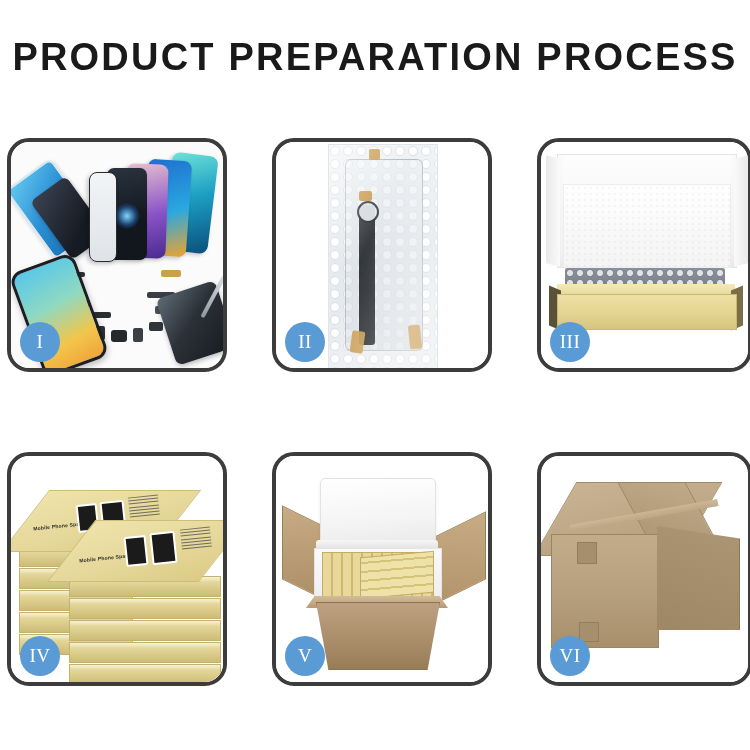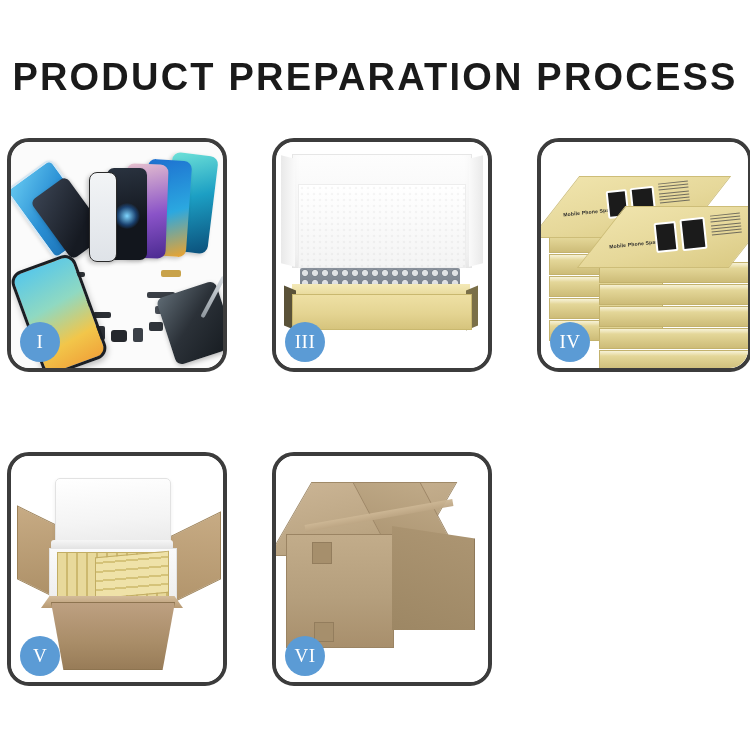--- a/index.html
+++ b/index.html
@@ -6,21 +6,21 @@
   body{
     width:750px;height:750px;
     background:#ffffff;
     font-family:"Liberation Sans", sans-serif;
     overflow:hidden;
     position:relative;
   }
   .page{position:relative;width:750px;height:750px;}
 
   
-  .header{text-align:center;padding-top:58px;}
+  .header{text-align:center;padding-top:38px;}
   .title{
     font-size:38px;
     font-weight:700;
     letter-spacing:2.2px;
     color:#1a1a1a;
     line-height:1.05;
     font-family:"Liberation Sans", sans-serif;
   }
   .subtitle{
     margin-top:10px;
@@ -368,20 +368,36 @@
           <div class="pt bar11"></div>
           <div class="chassis"></div>
           <div class="tweezer"></div>
         </div>
 
         <div class="ph-big"></div>
       </div>
       <div class="badge">I</div>
     </div>
 
+    <div class="panel">
+      <div class="scene">
+        <div class="p2bg"></div>
+        <div class="bag">
+          <div class="bag-inner"></div>
+          <div class="flex-strip"></div>
+          <div class="flex-dot"></div>
+          <div class="tape tape1"></div>
+          <div class="tape tape2"></div>
+          <div class="tape tape3"></div>
+          <div class="tape tape4"></div>
+          <div class="bag-sheen"></div>
+        </div>
+      </div>
+      <div class="badge">II</div>
+    </div>
 
     <div class="panel">
       <div class="scene">
         <div class="p3bg"></div>
         <div class="b3-lid"></div>
         <div class="b3-foam"></div>
         <div class="b3-bubble"></div>
         <div class="b3-rim"></div>
         <div class="b3-left"></div>
         <div class="b3-right"></div>

